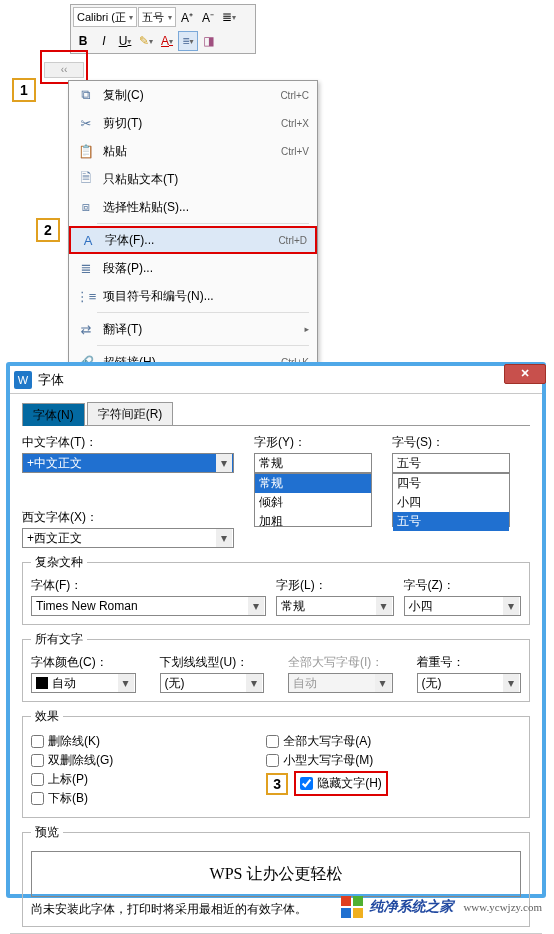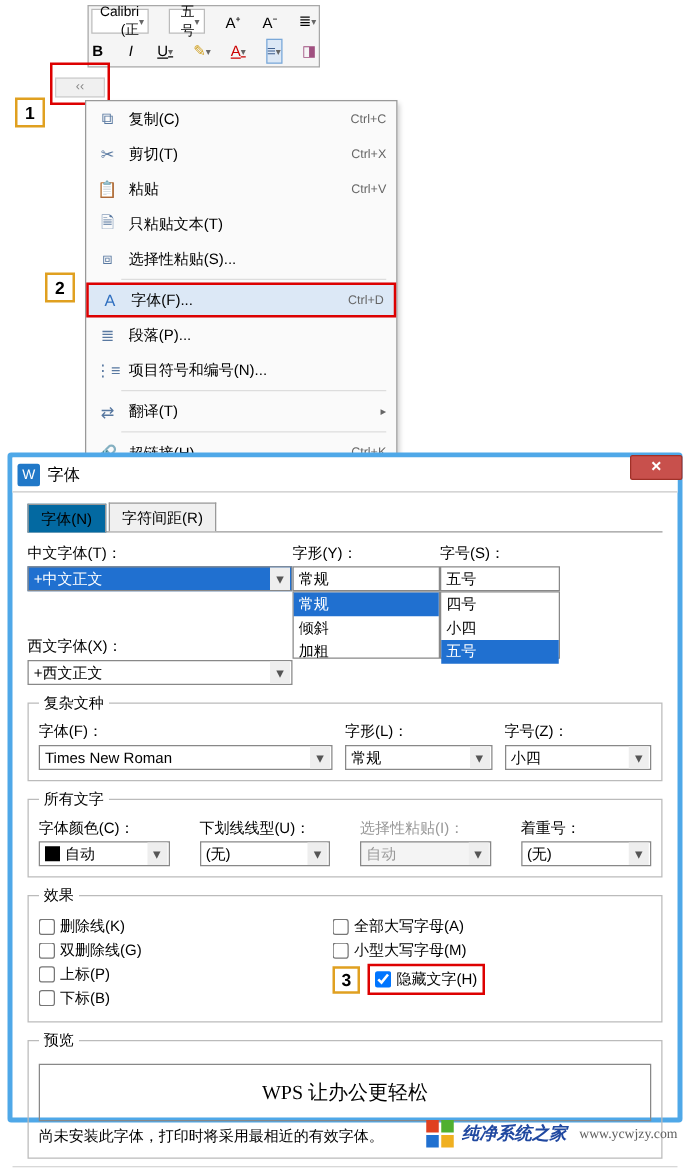--- a/index.html
+++ b/index.html
@@ -1,21 +1,21 @@
 <!DOCTYPE html>
 <html><head>
 <meta charset="utf-8">
 <style>
 * { box-sizing: border-box; margin: 0; padding: 0; }
 body { font-family: "Microsoft YaHei", SimSun, Arial, sans-serif; font-size: 12px; background: #fff; width: 554px; position: relative; }
 .canvas { position: relative; width: 554px; height: 934px; }
 
 
 .toolbar { position: absolute; top: 4px; left: 70px; width: 186px; border: 1px solid #a8a8a8; background: #f5f5f5; }
-.tb-row { display: flex; align-items: center; height: 24px; padding: 0 2px; gap: 16px; text-align: right; }
+.tb-row { display: flex; align-items: center; height: 24px; padding: 0 2px; gap: 1px; text-align: right; }
 .tb-font { width: 64px; height: 20px; border: 1px solid #bbb; background: #fff; font-size: 11px; display: flex; align-items: center; padding: 0 3px; justify-content: space-between; }
 .tb-size { width: 38px; height: 20px; border: 1px solid #bbb; background: #fff; font-size: 11px; display: flex; align-items: center; padding: 0 3px; justify-content: space-between; }
 .tb-btn { width: 20px; height: 20px; display: flex; align-items: center; justify-content: center; font-size: 12px; cursor: default; }
 .caret { font-size: 8px; color: #666; }
 
 
 .callout { position: absolute; width: 24px; height: 24px; background: #fff; border: 2px solid #e0a020; display: flex; align-items: center; justify-content: center; font-weight: bold; font-size: 14px; }
 
 
 .ctx-area { position: absolute; top: 52px; left: 40px; }
@@ -34,21 +34,21 @@
 
 .dlg-outer { position: absolute; top: 362px; left: 6px; width: 540px; height: 536px; border: 4px solid #4fa8e8; border-radius: 3px; background: #fff; }
 .dlg-title { height: 28px; background: #fff; display: flex; align-items: center; padding: 0 4px; border-bottom: 1px solid #c8c8c8; }
 .dlg-title-icon { width: 18px; height: 18px; background: #2078c8; color: #fff; font-size: 11px; display: flex; align-items: center; justify-content: center; border-radius: 2px; margin-right: 6px; }
 .dlg-title-text { flex: 1; font-size: 13px; }
 .dlg-close { width: 42px; height: 20px; background: #c8504c; border: 1px solid #a03028; border-radius: 2px; color: #fff; display: flex; align-items: center; justify-content: center; font-weight: bold; font-size: 11px; position: relative; top: -6px; margin-right: -8px;}
 .dlg-body { padding: 8px 12px 6px 12px; position: relative; }
 .tabs { display: flex; height: 24px; border-bottom: 1px solid #999; margin-bottom: 8px; }
 .tab { padding: 3px 10px; border: 1px solid #999; border-bottom: none; background: #f0f0f0; margin-right: 2px; font-size: 12px; display:flex; align-items:center;}
 .tab.active { background: #0369a1; position: relative; top: 1px; }
-.form-row { display: flex; gap: 0; margin-bottom: 4px; align-items:flex-start;}
+.form-row { display: flex; gap: 20px; margin-bottom: 4px; align-items:flex-start;}
 .form-col { display: flex; flex-direction: column; }
 .lbl { font-size: 12px; margin-bottom: 2px; }
 .combo { height: 20px; border: 1px solid #888; background: #fff; display: flex; align-items: center; padding: 0 4px; font-size: 12px; justify-content: space-between; }
 .combo .dd { width: 16px; text-align: center; color: #555; background: #eee; height: 18px; line-height:18px; margin-right:-3px;}
 .listbox { border: 1px solid #888; background: #fff; font-size: 12px; }
 .listbox .li { padding: 1px 4px; }
 .listbox .li.sel { background: #2070d0; color: #fff; }
 fieldset { border: 1px solid #bbb; padding: 6px 8px 8px 8px; margin-top: 6px; }
 fieldset legend { font-size: 12px; padding: 0 4px; }
 .grid3 { display: flex; gap: 10px; }
@@ -194,21 +194,21 @@
         <span class="lbl">字形(Y)：</span>
         <div class="combo">
               <span>常规</span>
             </div>
         <div class="listbox" style="height:54px">
           <div class="li sel">常规</div>
           <div class="li">倾斜</div>
           <div class="li">加粗</div>
         </div>
       </div>
-      <div class="form-col" style="width:96px">
+      <div class="form-col" style="width:118px">
         <span class="lbl">字号(S)：</span>
         <div class="combo">
               <span>五号</span>
             </div>
         <div class="listbox" style="height:54px">
           <div class="li">四号</div>
           <div class="li">小四</div>
           <div class="li sel">五号</div>
         </div>
       </div>
@@ -265,21 +265,21 @@
               </div>
         </div>
         <div class="form-col">
           <span class="lbl">下划线线型(U)：</span>
           <div class="combo">
                 <span>(无)</span>
                 <span class="dd">▾</span>
               </div>
         </div>
         <div class="form-col">
-          <span class="lbl" style="color:#999">选择性粘贴(I)：</span>
+          <span class="lbl" style="color:#999">全部大写字母(I)：</span>
           <div class="combo" style="color:#999;background:#f4f4f4">
                 <span>自动</span>
                 <span class="dd">▾</span>
               </div>
         </div>
         <div class="form-col">
           <span class="lbl">着重号：</span>
           <div class="combo">
                 <span>(无)</span>
                 <span class="dd">▾</span>

